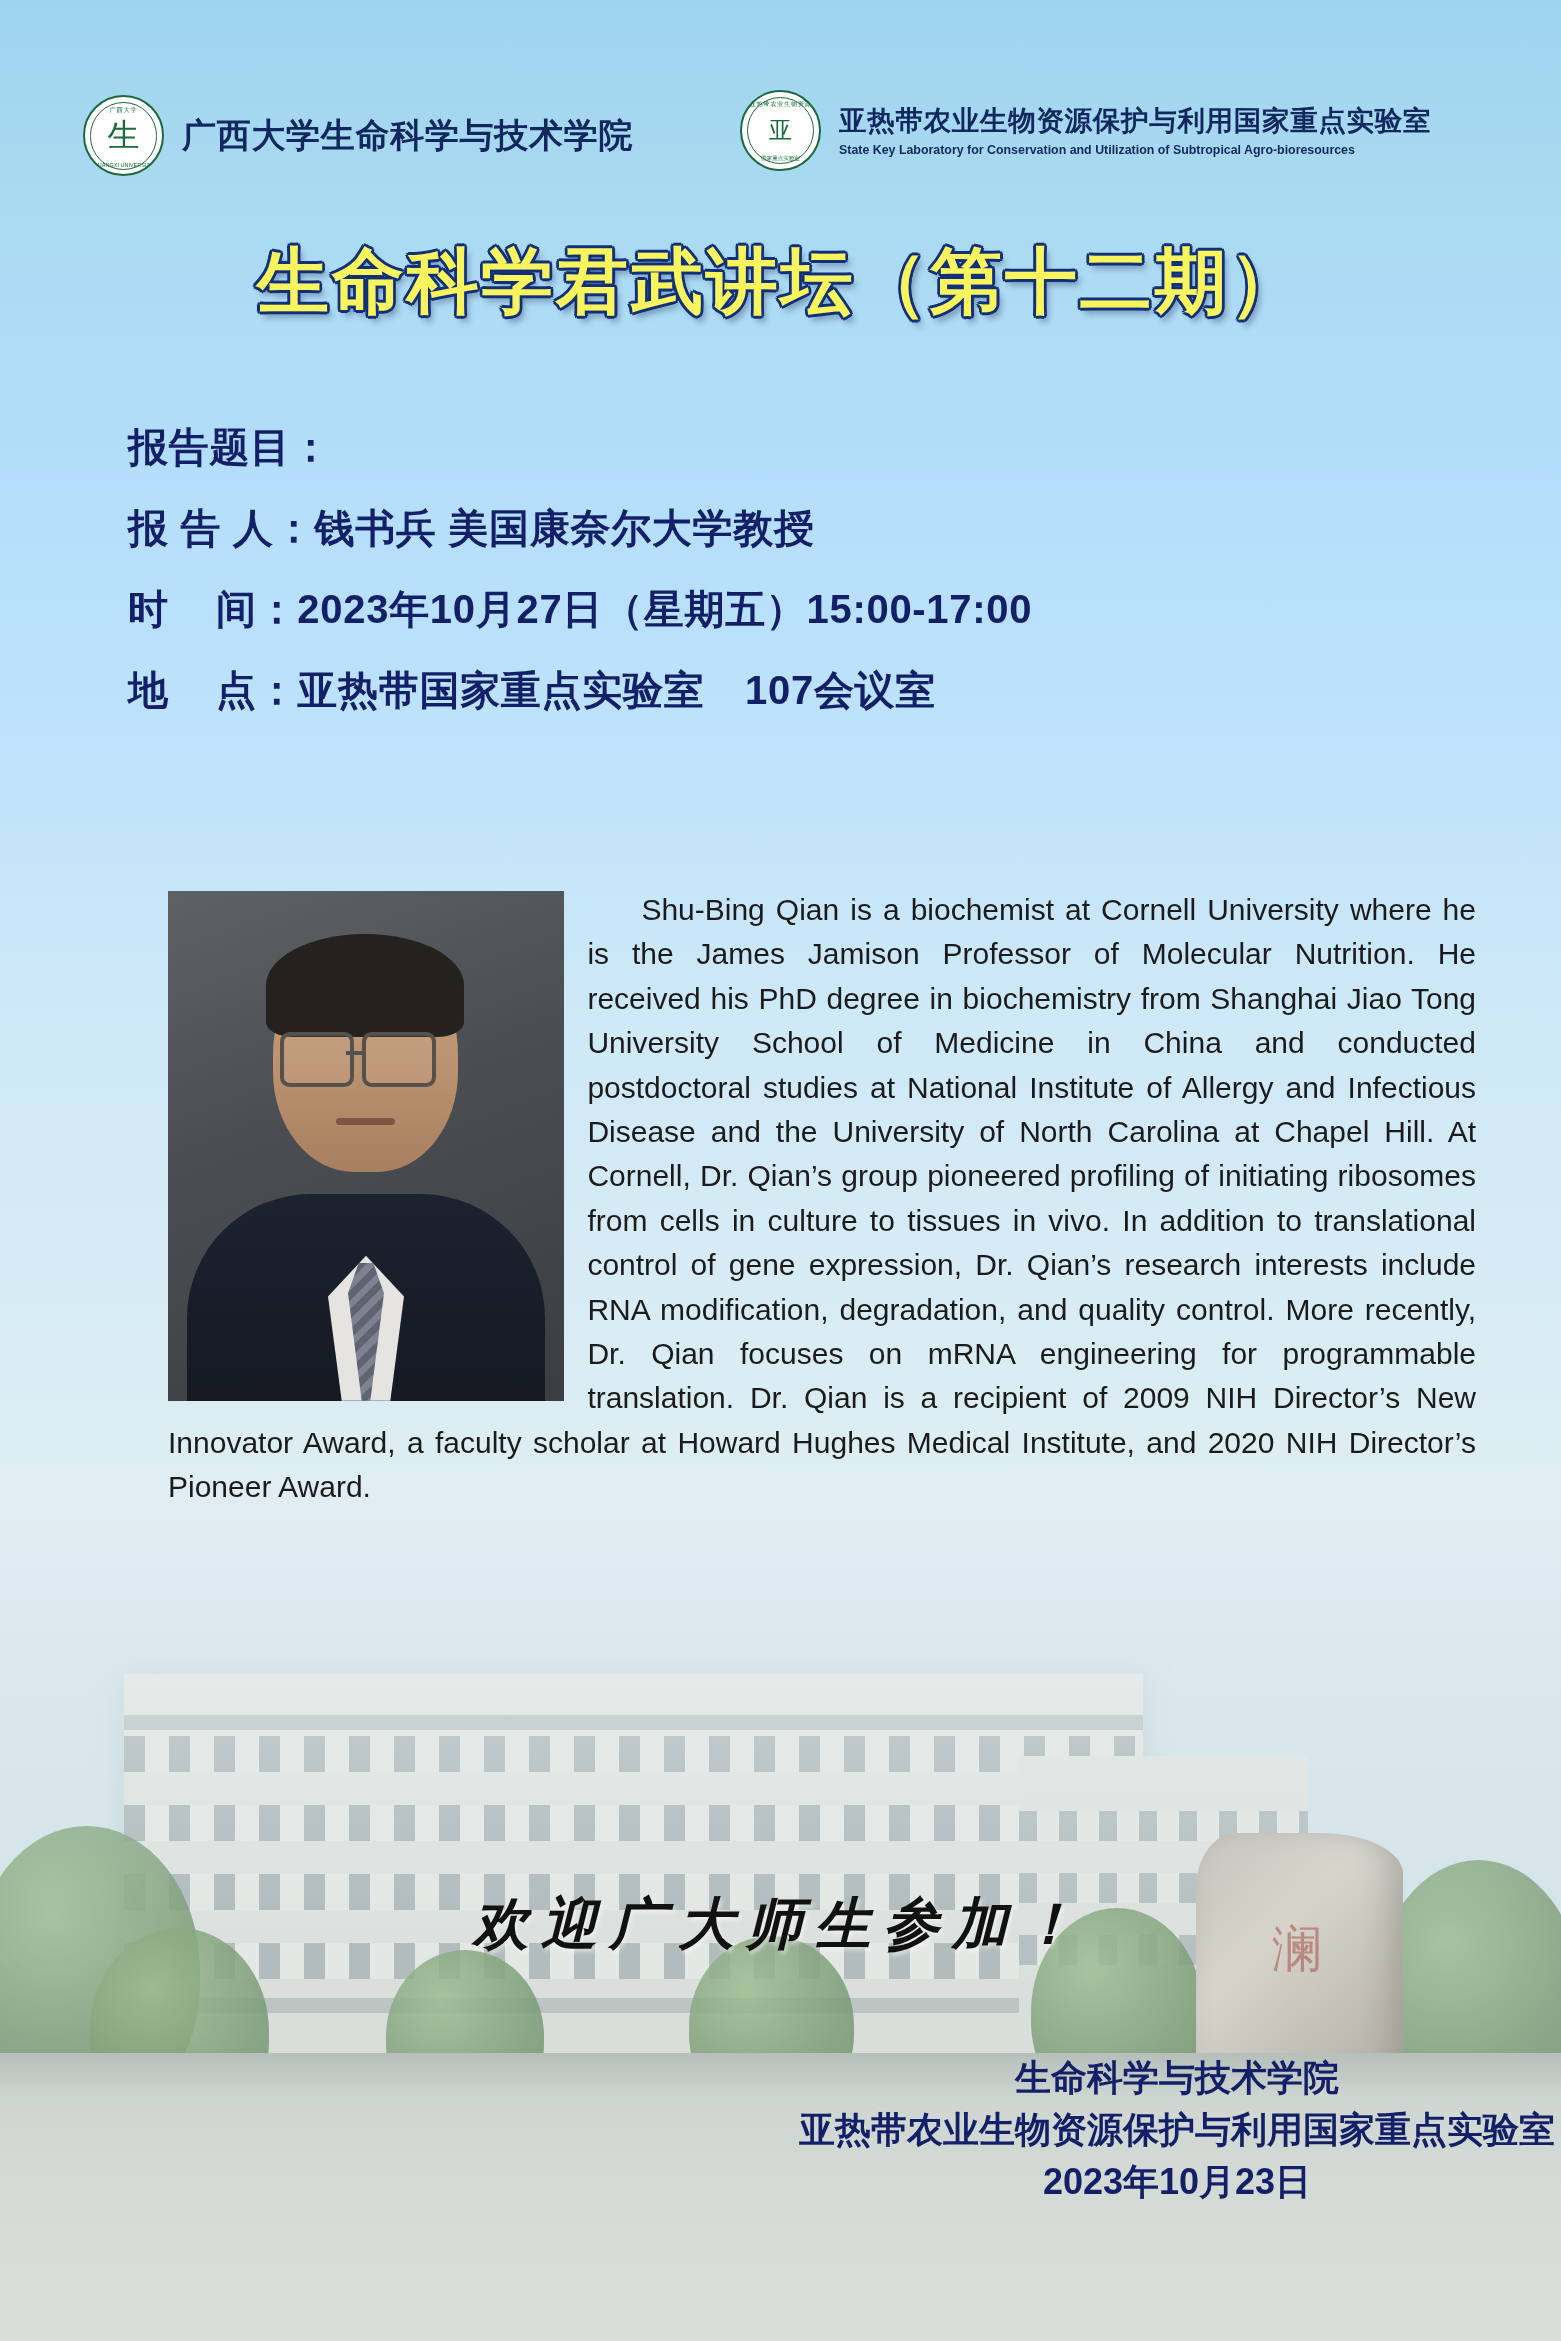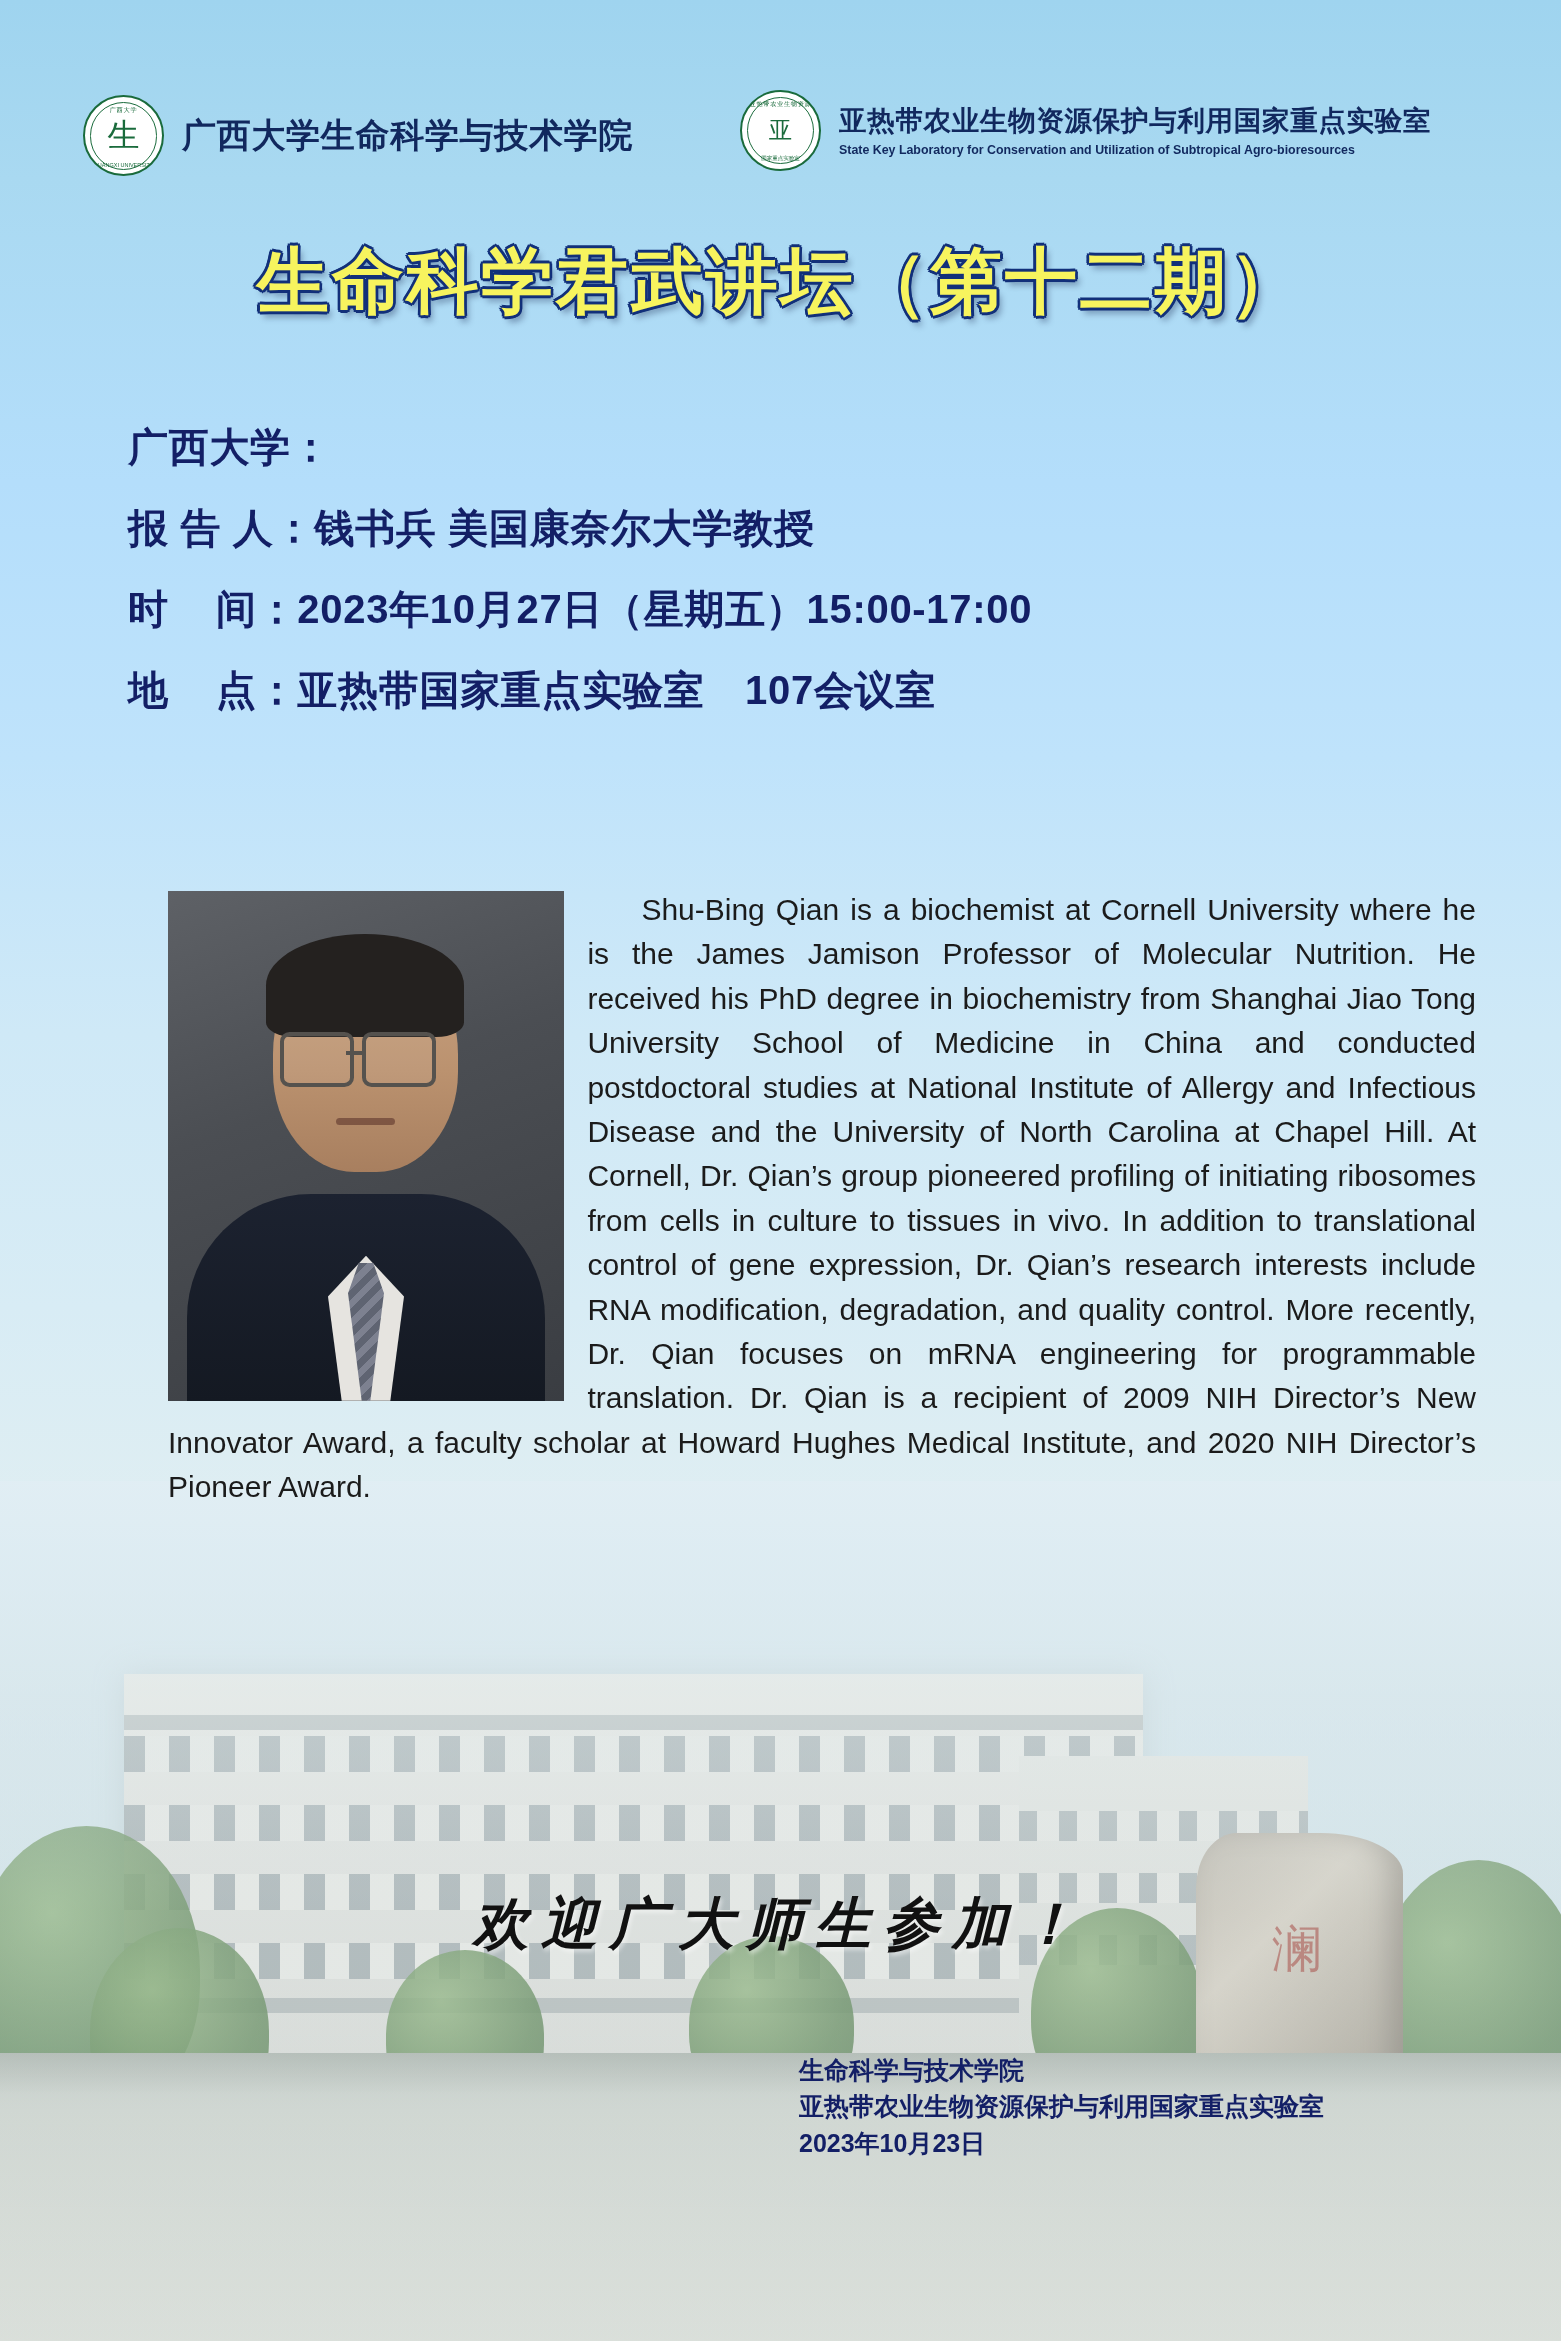--- a/index.html
+++ b/index.html
@@ -398,23 +398,24 @@
     font-family: "DejaVu Serif", serif;
     text-shadow: 2.1px 2.8px 4.1px rgba(255,255,255,.5);
   }
 
   
   .signature {
     position: absolute;
     top: 2052px;
     left: 799px;
     color: #131f66;
-    font-size: 25px;
+    font-size: 36px;
     font-weight: bold;
     line-height: 1.45;
+    text-align: center;
   }
 </style>
 </head>
 <body>
 
 <div class="poster">
 
   <div class="bg-photo">
     <div class="bg-sky"></div>
     <div class="bg-building">
@@ -470,21 +471,21 @@
         <div class="logo-en">State Key Laboratory for Conservation and Utilization of Subtropical Agro-bioresources</div>
       </div>
     </div>
 
   </div>
 
   <div class="main-title">生命科学君武讲坛（第十二期）</div>
 
   <div class="info">
     <div class="info-row">
-      <span class="info-label">广西大学：</span>
+      <span class="info-label">报告题目：</span>
     </div>
     <div class="info-row">
       <span class="info-label">报 告 人：</span>
       <span class="info-value">钱书兵 美国康奈尔大学教授</span>
     </div>
     <div class="info-row">
       <span class="info-label">时    间：</span>
       <span class="info-value">2023年10月27日（星期五）15:00-17:00</span>
     </div>
     <div class="info-row">

